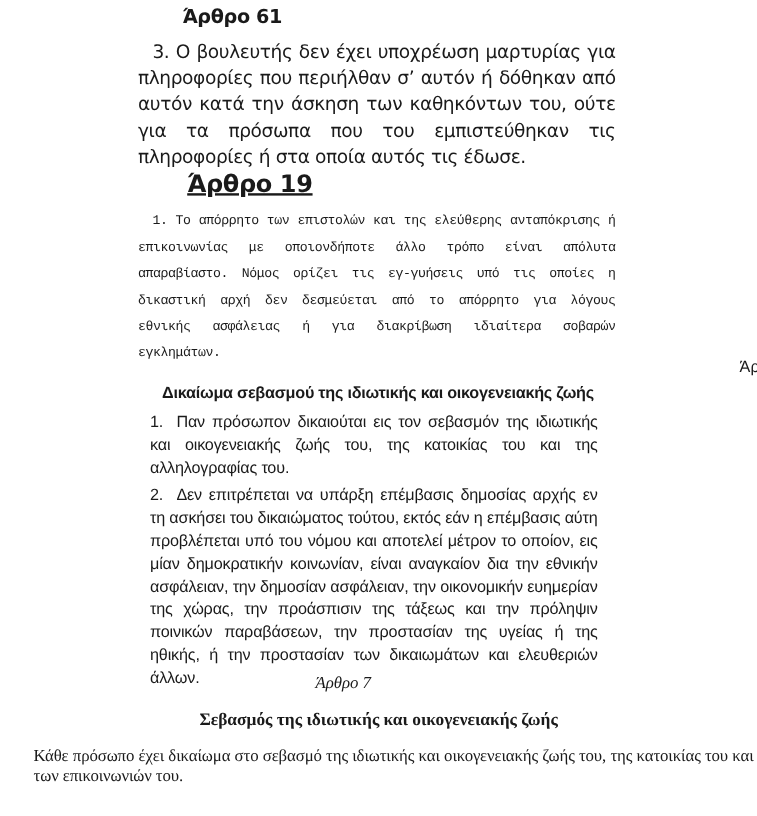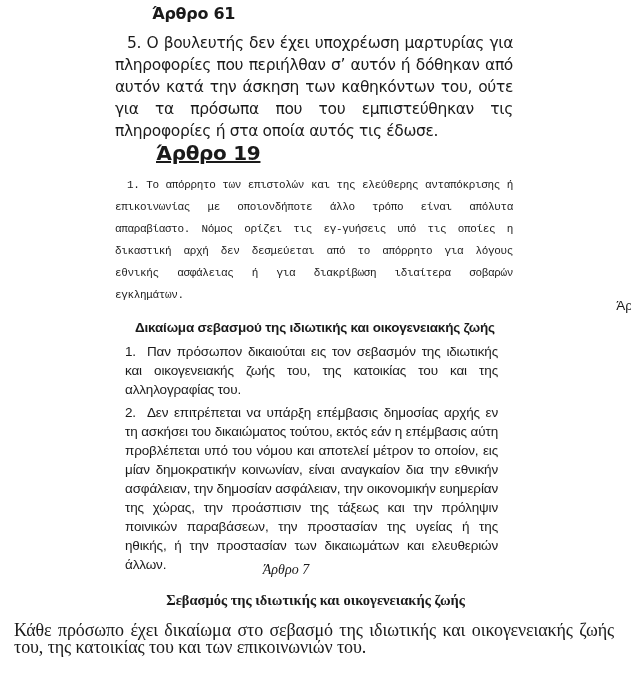--- a/index.html
+++ b/index.html
@@ -21,29 +21,29 @@
   
   #a8-title { position: absolute; left: 0; width: 631px; top: 298px; text-align: right; font-size: 13.5px; font-weight: normal; padding-left: 36px; }
   #a8-subtitle { position: absolute; left: 120px; width: 390px; top: 320px; text-align: center; font-size: 13.5px; font-weight: bold; letter-spacing: -0.2px; }
   #a8-body { position: absolute; left: 125px; top: 342px; width: 385px; font-size: 13.5px; line-height: 19px; text-align: justify; letter-spacing: -0.15px; }
   #a8-body p { margin: 0 12px 4px 0; }
   #a8-body .num { display: inline-block; width: 22px; }
 
   
   #a7-title { position: absolute; left: 0; width: 572px; top: 562px; text-align: center; font-size: 14px; font-style: italic; }
   #a7-subtitle { position: absolute; left: 0; width: 631px; top: 592px; text-align: center; font-size: 14.5px; font-weight: bold; }
-  #a7-body { position: absolute; left: 14px; top: 622px; width: 600px; font-size: 18px; line-height: 17px; text-align: justify; letter-spacing: -0.1px; }
+  #a7-body { position: absolute; left: 28px; top: 622px; width: 600px; font-size: 14px; line-height: 17px; text-align: justify; letter-spacing: -0.1px; }
   #a7-body p { margin: 0; }
 </style>
 </head>
 <body>
 
 <div class="sans" id="a61-title">Άρθρο 61</div>
 <div class="sans" id="a61-body">
-  <p>5. Ο βουλευτής δεν έχει υποχρέωση μαρτυρίας για πληροφορίες που περιήλθαν σ’ αυτόν ή δόθηκαν από αυτόν κατά την άσκηση των καθηκόντων του, ούτε για τα πρόσωπα που του εμπιστεύθηκαν τις πληροφορίες ή στα οποία αυτός τις έδωσε.</p>
+  <p>3. Ο βουλευτής δεν έχει υποχρέωση μαρτυρίας για πληροφορίες που περιήλθαν σ’ αυτόν ή δόθηκαν από αυτόν κατά την άσκηση των καθηκόντων του, ούτε για τα πρόσωπα που του εμπιστεύθηκαν τις πληροφορίες ή στα οποία αυτός τις έδωσε.</p>
 </div>
 
 <div class="sans" id="a19-title">Άρθρο 19</div>
 <div class="sans" id="a19-body">
   <p>1. Το απόρρητο των επιστολών και της ελεύθερης ανταπόκρισης ή επικοινωνίας με οποιονδήποτε άλλο τρόπο είναι απόλυτα απαραβίαστο. Νόμος ορίζει τις εγ-γυήσεις υπό τις οποίες η δικαστική αρχή δεν δεσμεύεται από το απόρρητο για λόγους εθνικής ασφάλειας ή για διακρίβωση ιδιαίτερα σοβαρών εγκλημάτων.</p>
 </div>
 
 <div class="calibri" id="a8-title">Άρθρο 8</div>
 <div class="calibri" id="a8-subtitle">Δικαίωμα σεβασμού της ιδιωτικής και οικογενειακής ζωής</div>
 <div class="calibri" id="a8-body">

